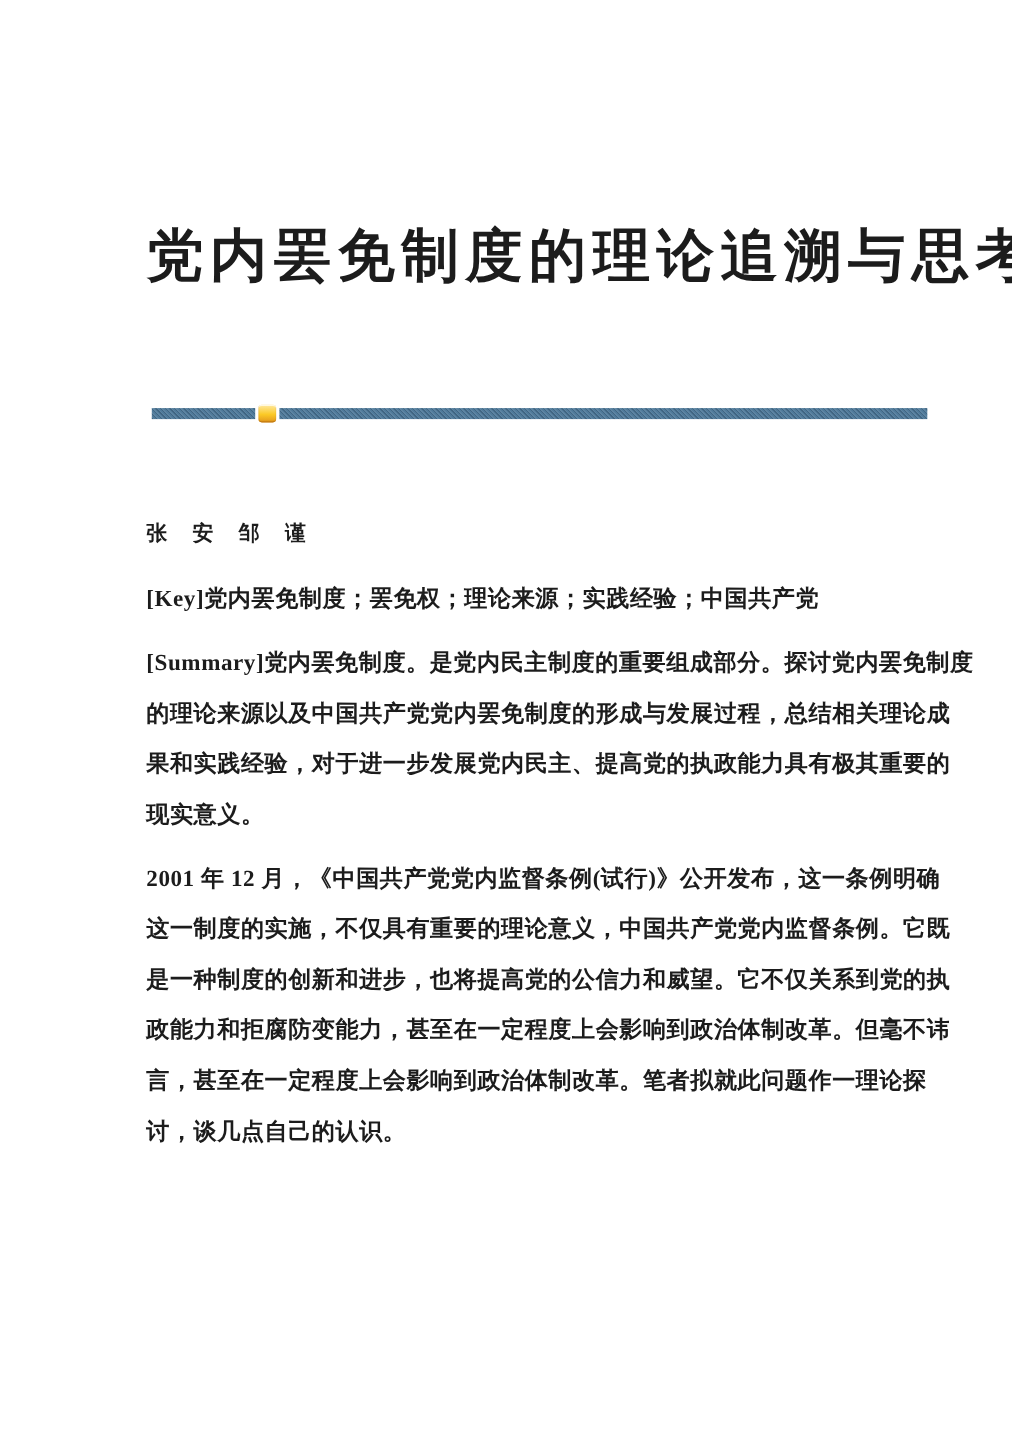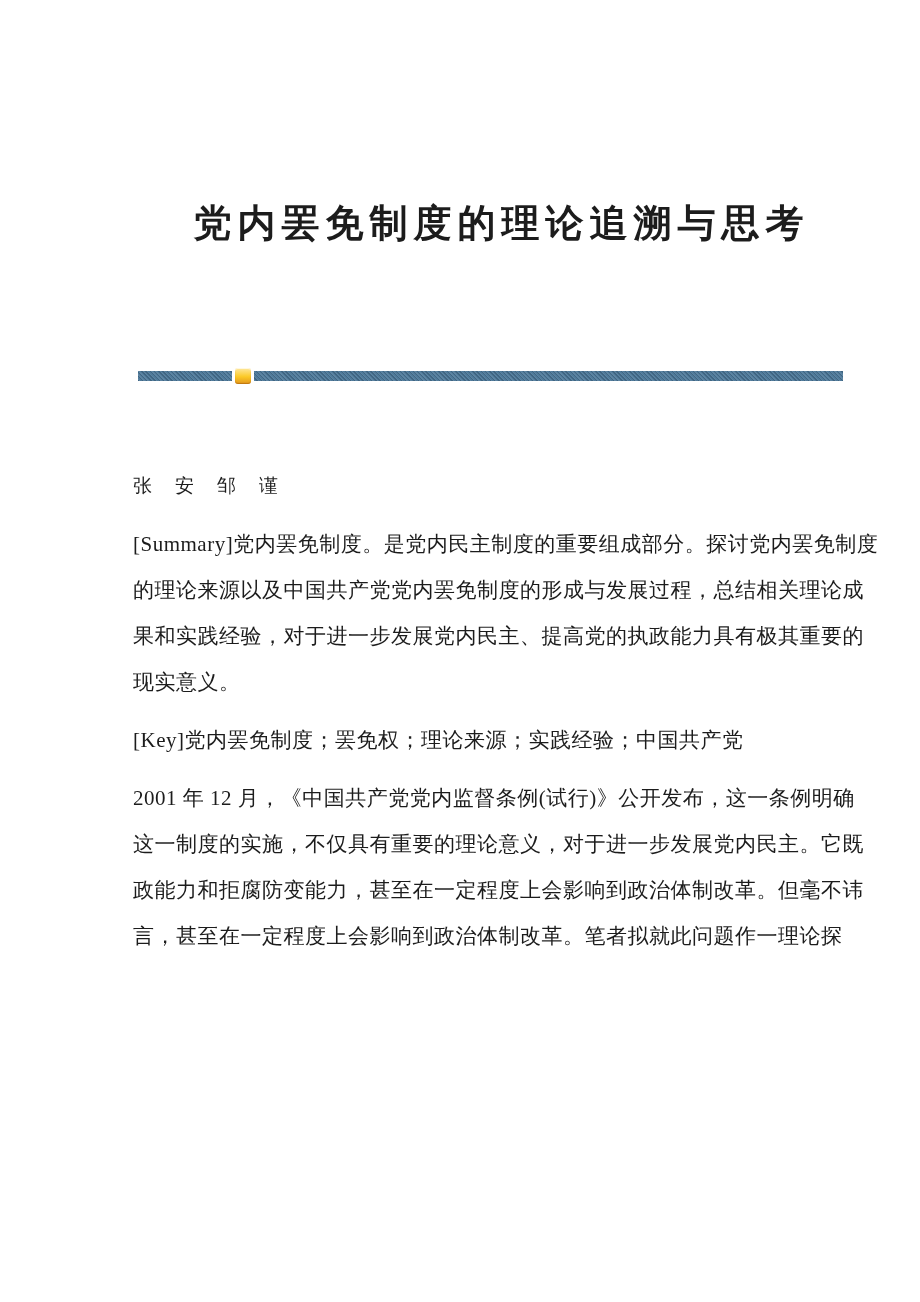--- a/index.html
+++ b/index.html
@@ -15,21 +15,21 @@
     color: var(--text-color, #1c1c1c);
     overflow: hidden;
   }
 
   .title {
     position: absolute;
     top: 198px;
     left: 133px;
     width: 737px;
     text-align: center;
-    font-size: 38px;
+    font-size: 52px;
     font-weight: bold;
     letter-spacing: 6px;
     white-space: nowrap;
     font-family: Liberation Mono, monospace;
   }
 
   .separator {
     position: absolute;
     top: 371px;
     left: 138px;
@@ -68,20 +68,21 @@
     left: 133px;
     top: 463px;
     width: 760px;
   }
   .line {
     height: 46px;
     line-height: 46px;
     font-size: 21px;
     letter-spacing: 0.5px;
     white-space: nowrap;
+    font-weight: bold;
   }
   .authors {
     font-size: 19px;
     letter-spacing: 2px;
   }
   .para { margin-top: 12px; }
 </style>
 </head>
 <body>
 
@@ -94,32 +95,34 @@
     <div class="icon-wrap">
       <div class="gold-icon"></div>
     </div>
   </div>
 
   <div class="text-col">
 
     <div class="line authors">张　安　邹　谨</div>
 
     <div class="para">
+      <div class="line">[Key]党内罢免制度；罢免权；理论来源；实践经验；中国共产党</div>
+    </div>
+
+    <div class="para">
       <div class="line">[Summary]党内罢免制度。是党内民主制度的重要组成部分。探讨党内罢免制度</div>
       <div class="line">的理论来源以及中国共产党党内罢免制度的形成与发展过程，总结相关理论成</div>
       <div class="line">果和实践经验，对于进一步发展党内民主、提高党的执政能力具有极其重要的</div>
       <div class="line">现实意义。</div>
     </div>
 
-    <div class="para">
-      <div class="line">[Key]党内罢免制度；罢免权；理论来源；实践经验；中国共产党</div>
-    </div>
-
 
     <div class="para">
       <div class="line">2001 年 12 月，《中国共产党党内监督条例(试行)》公开发布，这一条例明确</div>
-      <div class="line">这一制度的实施，不仅具有重要的理论意义，对于进一步发展党内民主。它既</div>
+      <div class="line">这一制度的实施，不仅具有重要的理论意义，中国共产党党内监督条例。它既</div>
+      <div class="line">是一种制度的创新和进步，也将提高党的公信力和威望。它不仅关系到党的执</div>
       <div class="line">政能力和拒腐防变能力，甚至在一定程度上会影响到政治体制改革。但毫不讳</div>
       <div class="line">言，甚至在一定程度上会影响到政治体制改革。笔者拟就此问题作一理论探</div>
+      <div class="line">讨，谈几点自己的认识。</div>
     </div>
 
   </div>
 </div>
 
 </body></html>

